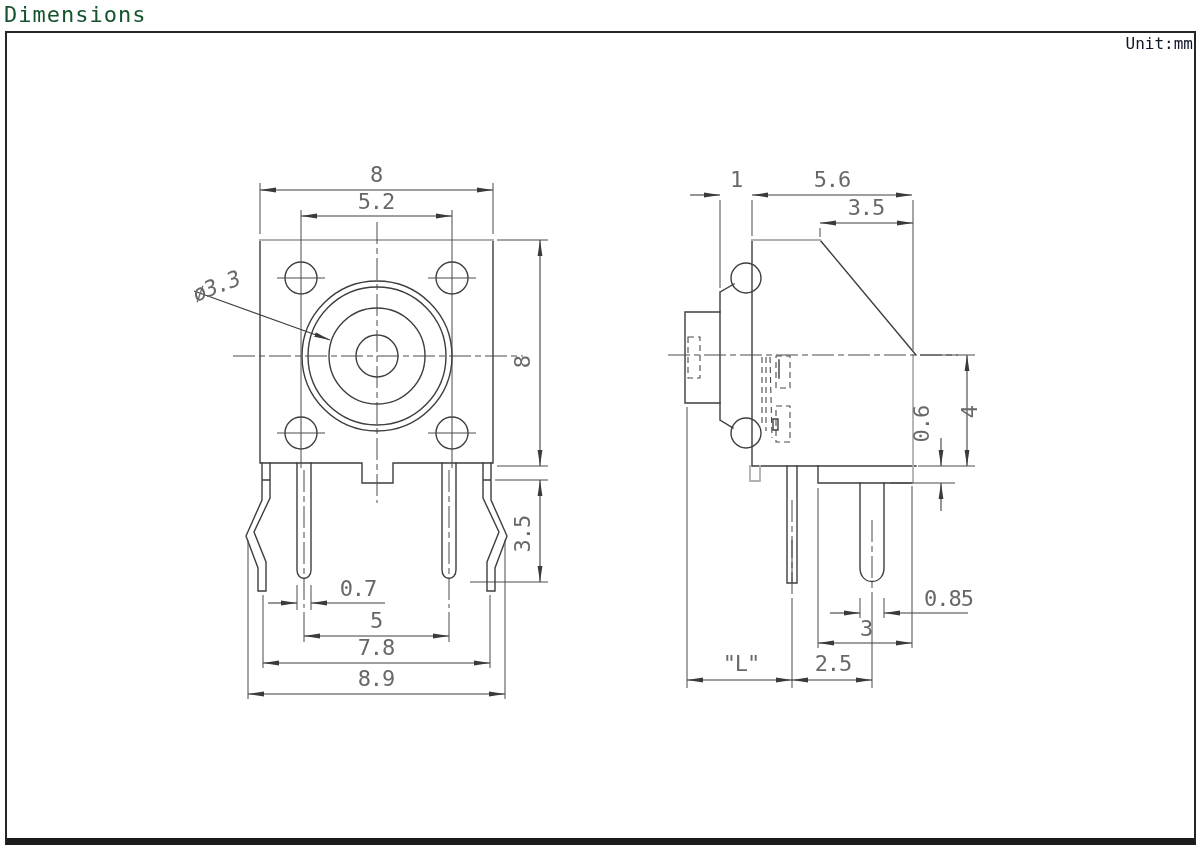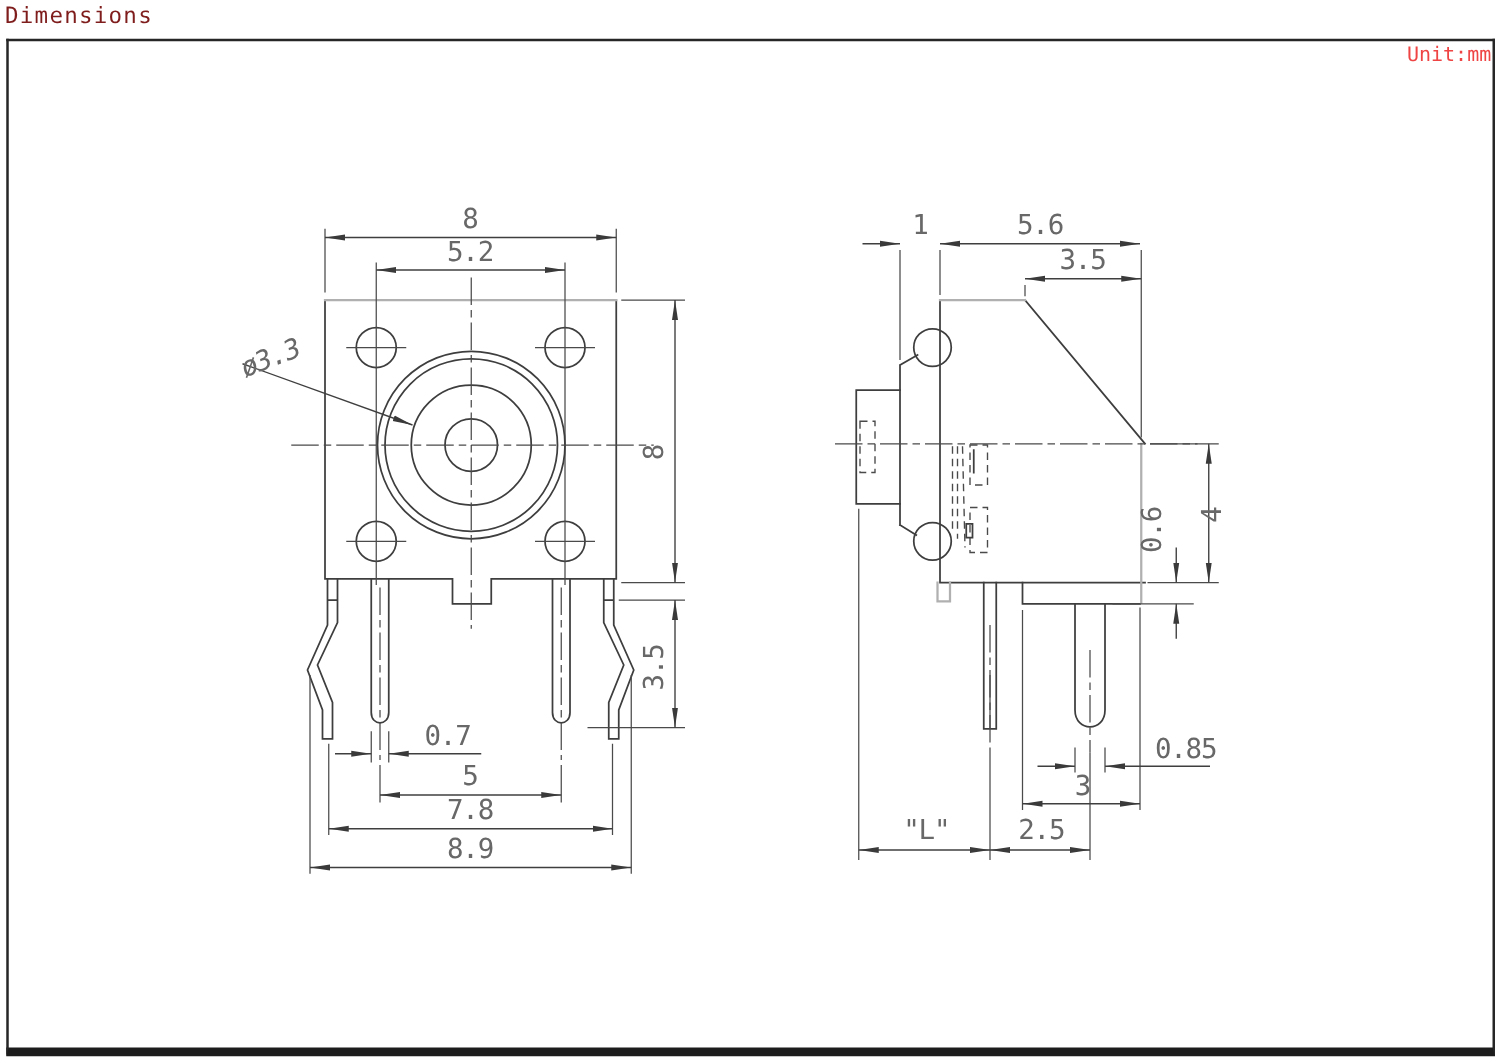--- a/index.html
+++ b/index.html
@@ -1,19 +1,19 @@
 <!DOCTYPE html>
 <html><head>
 <meta charset="utf-8">
 <style>
   html,body{margin:0;padding:0;background:#fff;width:1201px;height:851px;overflow:hidden;}
   .sheet{position:relative;width:1201px;height:851px;background:#fff;font-family:"DejaVu Sans Mono",monospace;}
-  .title{position:absolute;left:4px;top:2px;font-size:18px;color:#7f1d1d;letter-spacing:1px;}
+  .title{position:absolute;left:4px;top:2px;font-size:22px;color:#14532d;letter-spacing:1px;}
   .frame{position:absolute;left:5px;top:31px;width:1191px;height:814px;border:2px solid #262626;border-bottom:7px solid #1c1c1c;box-sizing:border-box;background:#fff;}
-  .unit{position:absolute;right:8px;top:34px;font-size:16px;color:#ef4444;}
+  .unit{position:absolute;right:8px;top:34px;font-size:16px;color:#0f172a;}
   svg{position:absolute;left:0;top:0;}
   .s{stroke:#3e3e3e;stroke-width:1.4;fill:none;stroke-linecap:square;}
   .g{stroke:#b0b0b0;stroke-width:1.8;fill:none;stroke-linecap:square;}
   .t{stroke:#4a4a4a;stroke-width:1;fill:none;}
   .d{stroke:#3f3f3f;stroke-width:1.1;fill:none;}
   .cl{stroke:#4a4a4a;stroke-width:1;fill:none;stroke-dasharray:22 4 6 4;}
   .hd{stroke:#4a4a4a;stroke-width:1.1;fill:none;stroke-dasharray:6 4;}
   .dt{font-family:"DejaVu Sans Mono",monospace;font-size:22px;fill:#686868;letter-spacing:-1px;}
   .it{font-style:italic;}
 </style>

